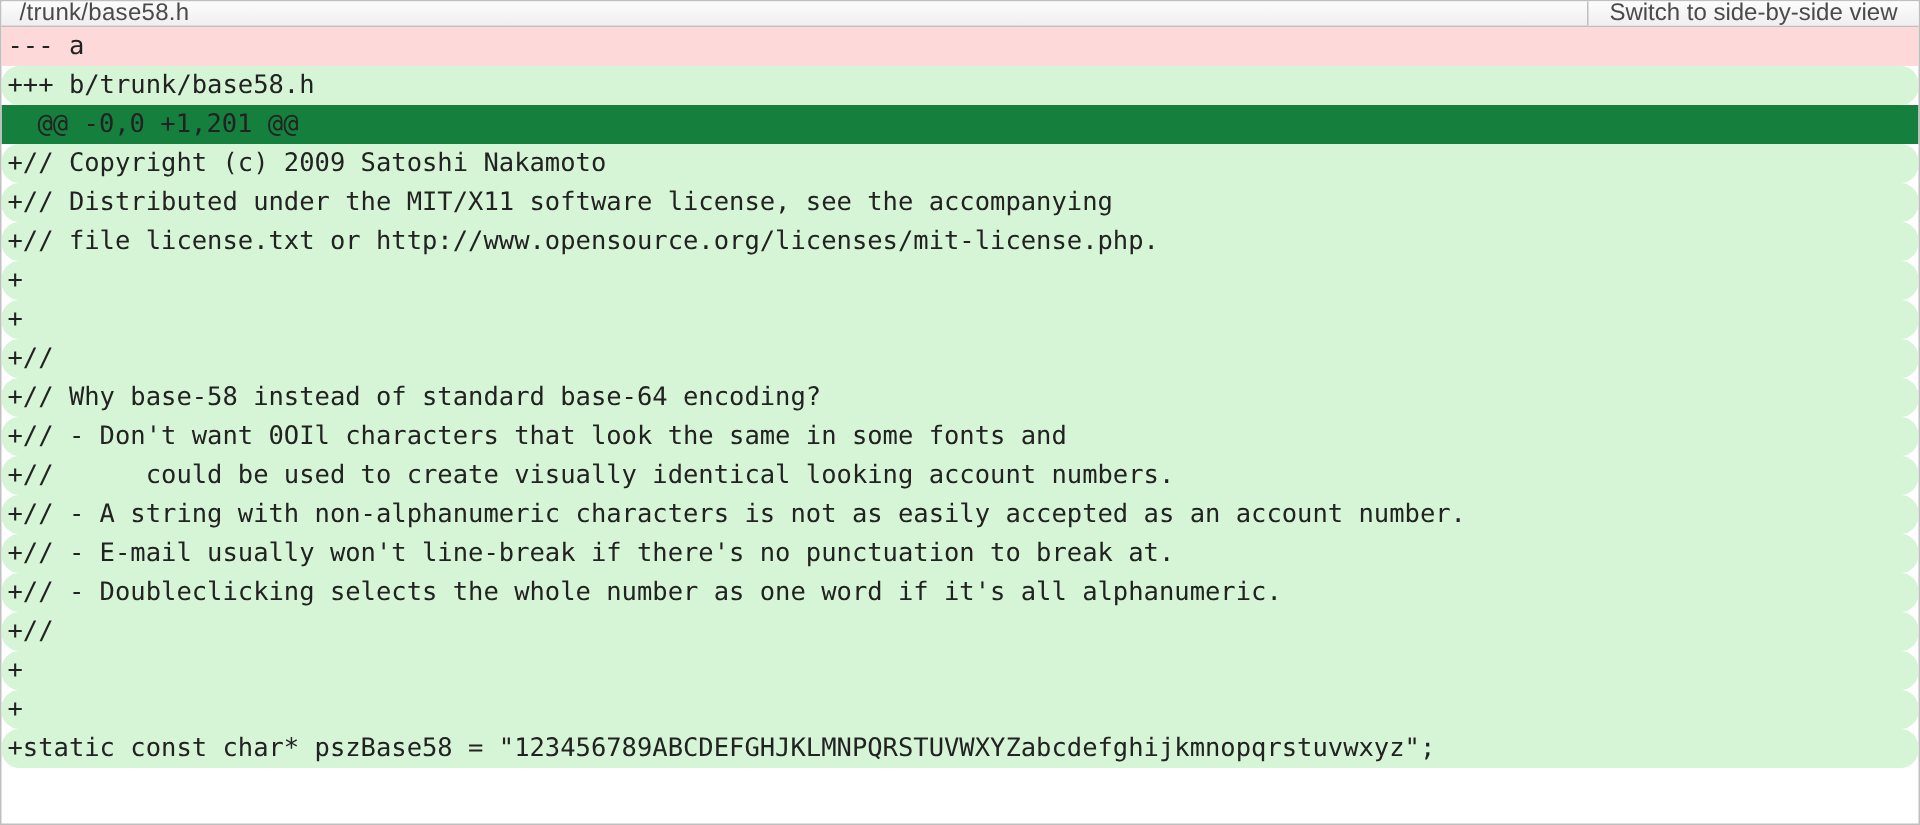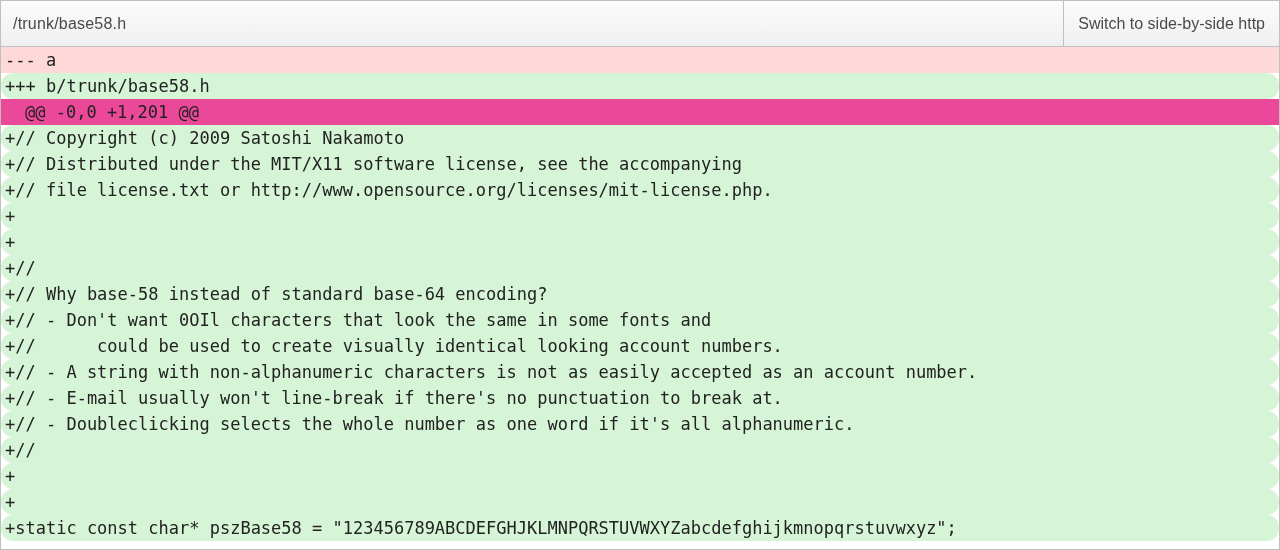--- a/index.html
+++ b/index.html
@@ -17,21 +17,21 @@
     .container {
       width: 1280px;
       height: 550px;
       display: flex;
       flex-direction: column;
       border: 1px solid #bfbfbf;
     }
     .header {
       display: flex;
       align-items: stretch;
-      height: 46px;
+      height: 17px;
       background: linear-gradient(to bottom, #fcfcfc 0%, #efefef 100%);
       border-bottom: 1px solid #bfbfbf;
     }
     .file-path {
       flex: 1;
       display: flex;
       align-items: center;
       padding-left: 12px;
       font-size: 16px;
       color: #4a4a4a;
@@ -61,26 +61,26 @@
       padding-left: 4px;
     }
     .line-removed {
       background: #fdd9d9;
     }
     .line-added {
       background: #d6f5d6;
       border-radius: 12px;
     }
     .line-hunk {
-      background: #ec4899;
+      background: #15803d;
       padding-left: 24px;
     }
   </style>
 </head>
 <body>
 
 <div class="container">
   <div class="header">
     <div class="file-path">/trunk/base58.h</div>
-    <div class="switch-view-button">Switch to side-by-side http</div>
+    <div class="switch-view-button">Switch to side-by-side view</div>
   </div>
   <div class="diff-body" id="diff-body"><div class="diff-line line-removed">--- a</div><div class="diff-line line-added">+++ b/trunk/base58.h</div><div class="diff-line line-hunk">@@ -0,0 +1,201 @@</div><div class="diff-line line-added">+// Copyright (c) 2009 Satoshi Nakamoto</div><div class="diff-line line-added">+// Distributed under the MIT/X11 software license, see the accompanying</div><div class="diff-line line-added">+// file license.txt or http://www.opensource.org/licenses/mit-license.php.</div><div class="diff-line line-added">+</div><div class="diff-line line-added">+</div><div class="diff-line line-added">+//</div><div class="diff-line line-added">+// Why base-58 instead of standard base-64 encoding?</div><div class="diff-line line-added">+// - Don't want 0OIl characters that look the same in some fonts and</div><div class="diff-line line-added">+//      could be used to create visually identical looking account numbers.</div><div class="diff-line line-added">+// - A string with non-alphanumeric characters is not as easily accepted as an account number.</div><div class="diff-line line-added">+// - E-mail usually won't line-break if there's no punctuation to break at.</div><div class="diff-line line-added">+// - Doubleclicking selects the whole number as one word if it's all alphanumeric.</div><div class="diff-line line-added">+//</div><div class="diff-line line-added">+</div><div class="diff-line line-added">+</div><div class="diff-line line-added">+static const char* pszBase58 = "123456789ABCDEFGHJKLMNPQRSTUVWXYZabcdefghijkmnopqrstuvwxyz";</div></div>
 </div>
 
 </body></html>

